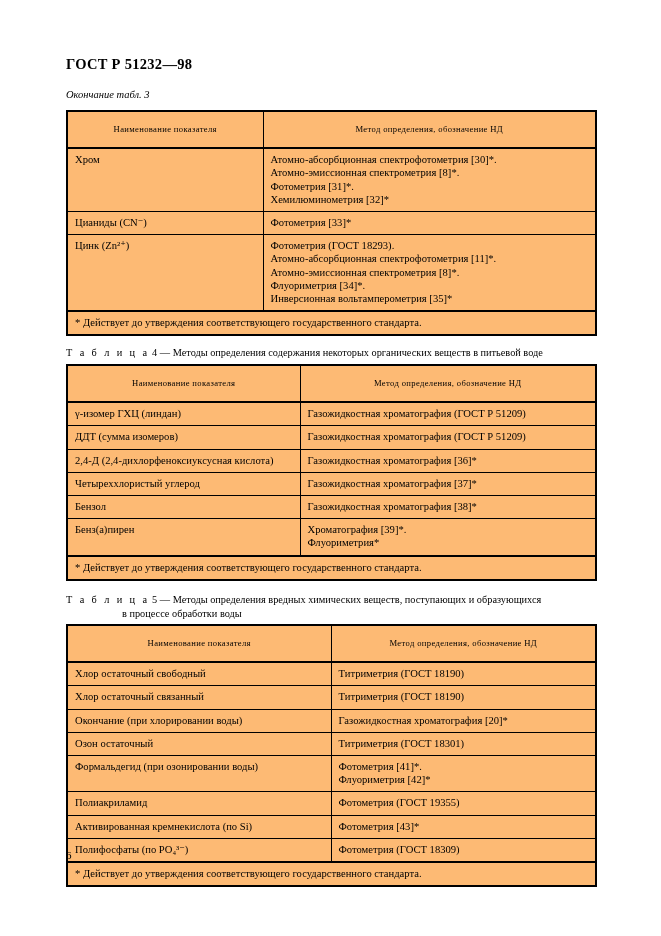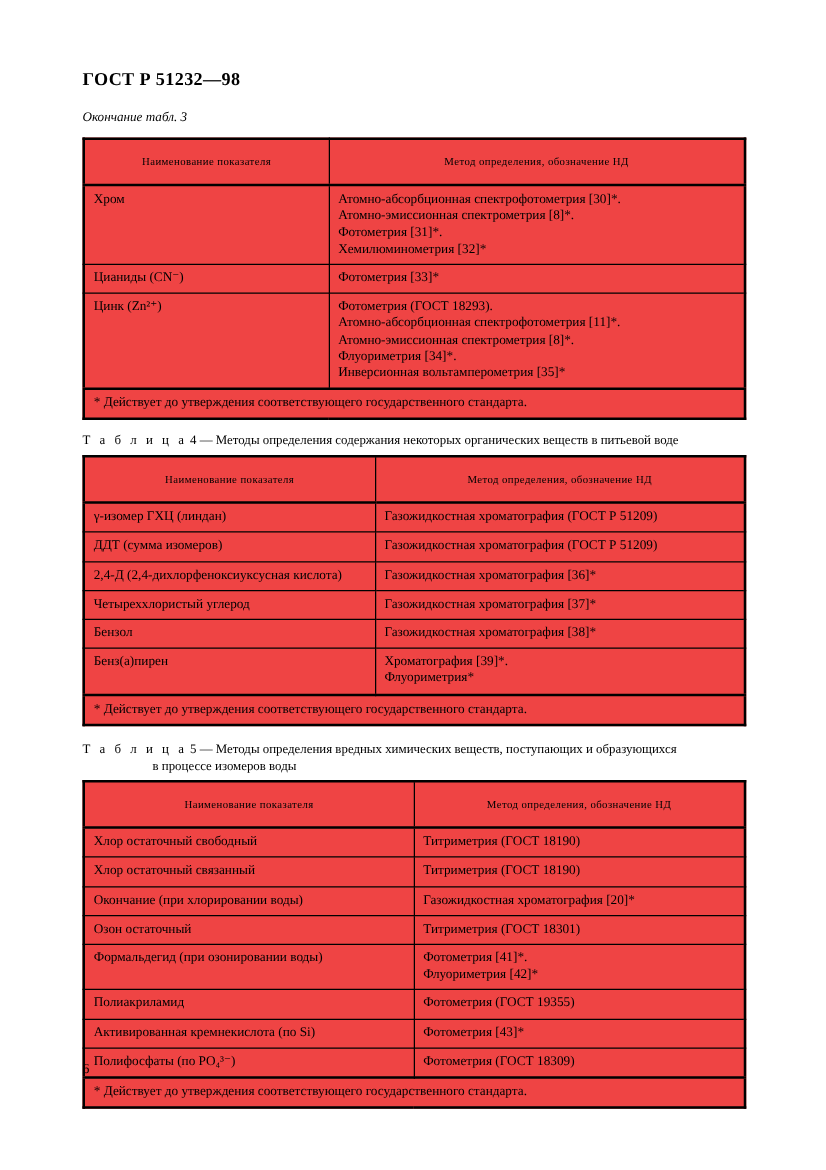--- a/index.html
+++ b/index.html
@@ -60,21 +60,21 @@
     padding-left: 56px;
   }
   #caption-t4 { top: 346px; width: 540px; }
   #caption-t5 { top: 593px; width: 540px; }
 
   
   table.gost {
     position: absolute;
     border-collapse: collapse;
     table-layout: fixed;
-    background: #ef4444;
+    background: #fdba74;
   }
   table.gost td,
   table.gost th {
     border: 1px solid #000000;
     vertical-align: top;
     padding: 4px 7px 5px 7px;
     font-size: 10.6px;
     line-height: 13.2px;
     font-weight: normal;
     text-align: left;
@@ -212,21 +212,21 @@
         <td class="multi">Хроматография [39]*.
 Флуориметрия*</td>
       </tr>
       <tr>
         <td class="note-cell" colspan="2">* Действует до утверждения соответствующего государственного стандарта.</td>
       </tr>
     </tbody>
   </table>
 
   <div class="tbl-caption" id="caption-t5">
-    <span class="tcap-word">Т а б л и ц а</span><span> </span><span>5</span><span> </span><span>—</span><span> </span><span>Методы определения вредных химических веществ, поступающих и образующихся</span><span class="tcap-line2">в процессе изомеров воды</span>
+    <span class="tcap-word">Т а б л и ц а</span><span> </span><span>5</span><span> </span><span>—</span><span> </span><span>Методы определения вредных химических веществ, поступающих и образующихся</span><span class="tcap-line2">в процессе обработки воды</span>
   </div>
 
   <table class="gost" id="table-5">
     <colgroup>
         <col class="c1">
         <col class="c2">
       </colgroup>
     <thead>
       <tr>
         <th>Наименование показателя</th>

